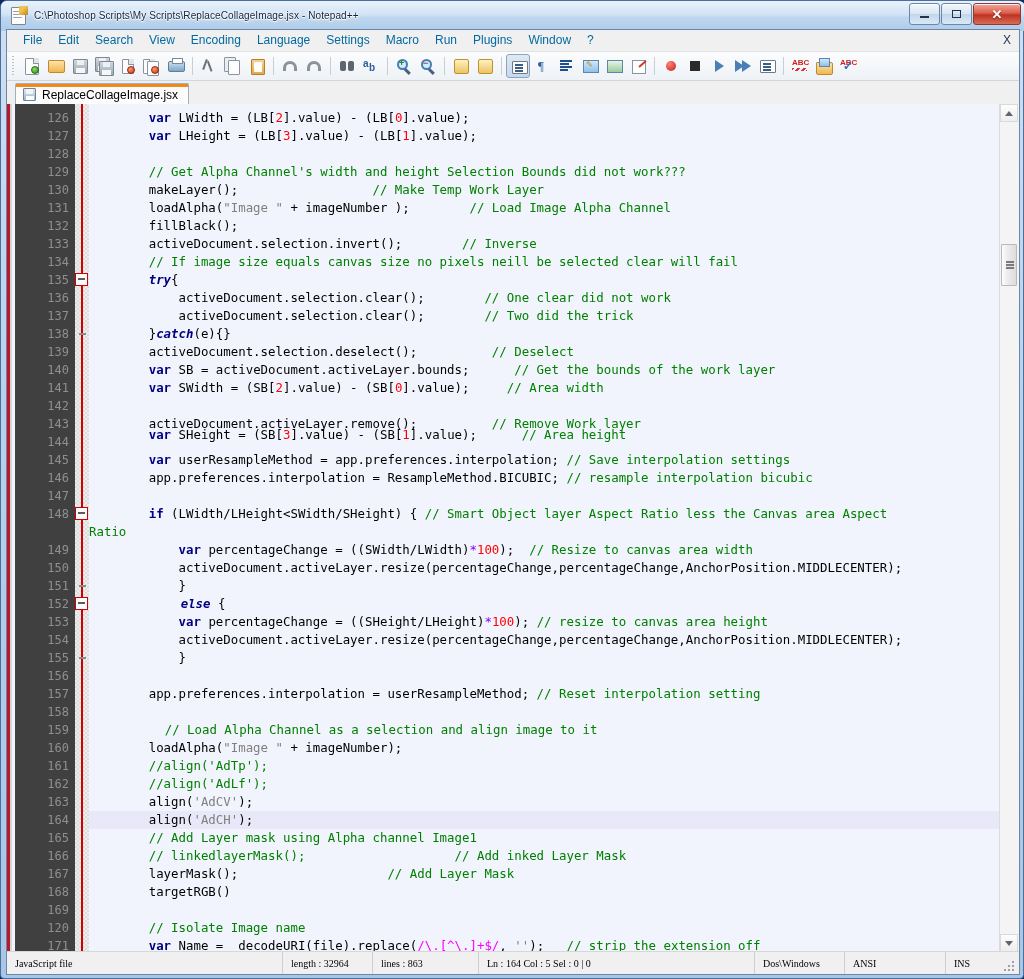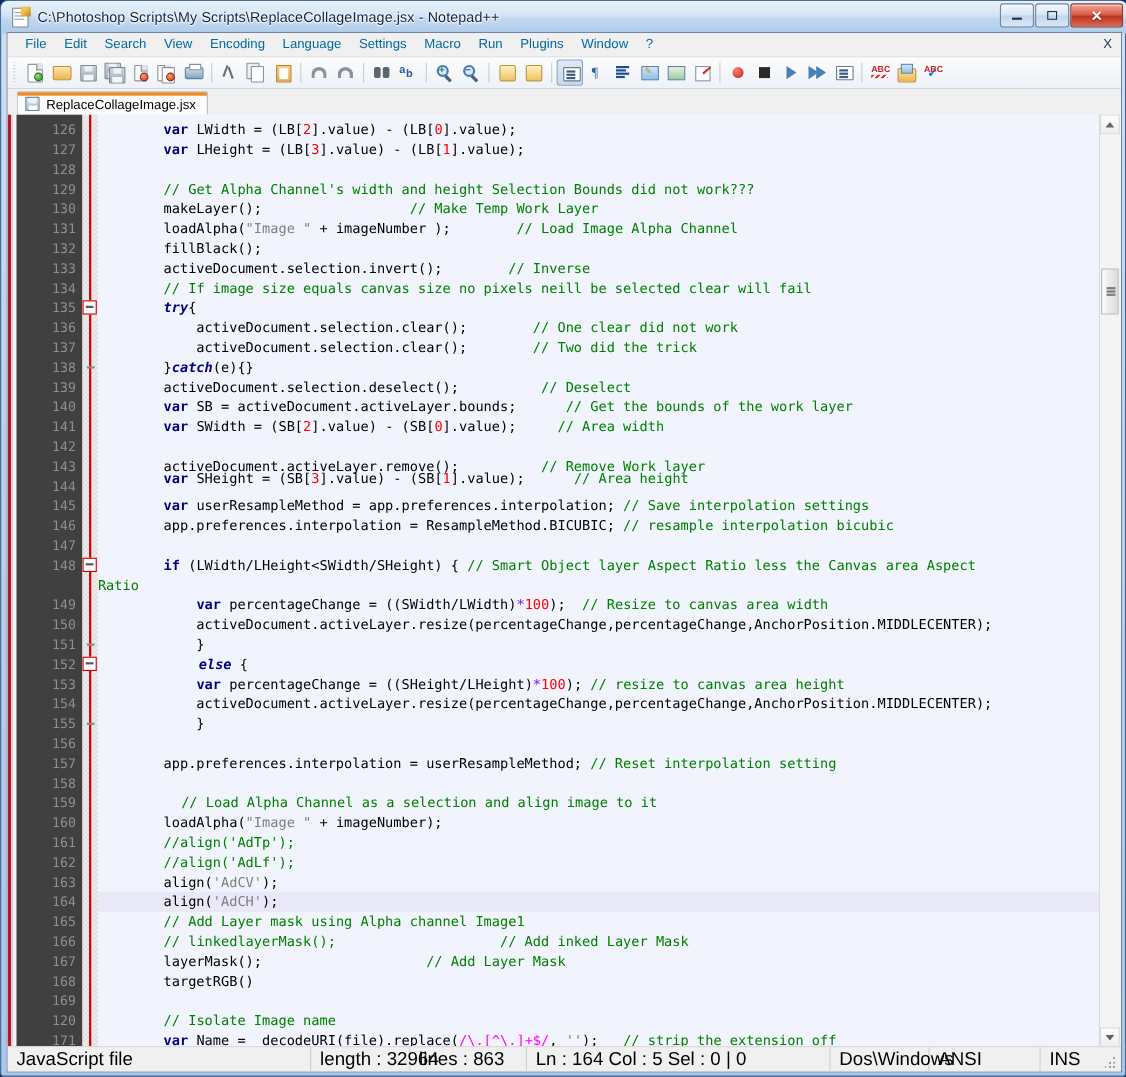--- a/index.html
+++ b/index.html
@@ -35,21 +35,21 @@
     position:absolute;left:1px;top:0;width:13px;height:16px;background:#fdfdfd;
     border:1px solid #7b8794;border-radius:1px;
   }
   .title-icon .ln{position:absolute;left:3px;width:9px;height:1px;background:#9aa5b1;}
   .title-icon .pencil{
     position:absolute;right:-1px;top:-1px;width:9px;height:9px;
     background:linear-gradient(135deg,#f2c14e 40%,#b5862a 100%);
     transform:rotate(0deg);
   }
   .title-text{
-    font-size:13px;color:#14233b;
+    font-size:10px;color:#14233b;
     text-shadow:0 0 3px #fff,0 0 5px #fff,0 1px 0 #fff;
     white-space:nowrap;letter-spacing:0.1px;
   }
   .win-buttons{position:absolute;right:4px;top:2px;display:flex;align-items:center;}
   .wbtn{
     width:29px;height:20px;margin-left:1px;border:1px solid #6d87a8;
     border-radius:3px;
     background:linear-gradient(180deg,#f2f7fc 0%,#d9e6f3 48%,#c2d6e9 52%,#d9e8f7 100%);
     position:relative;box-shadow:inset 0 1px 0 rgba(255,255,255,.85);
   }
@@ -229,21 +229,21 @@
   .sb-thumb i{
     position:absolute;left:4px;top:50%;margin-top:-4px;width:8px;height:1.5px;
     background:#7a7a7a;display:block;
     box-shadow:0 3px 0 #7a7a7a, 0 6px 0 #7a7a7a;
   }
 
   
   .statusbar{
     position:absolute;left:0;right:0;bottom:0;height:22px;
     background:#f0f0f0;border-top:1px solid #d7d7d7;
-    display:flex;align-items:flex-start;font-size:17px;color:#000;
+    display:flex;align-items:flex-start;font-size:10px;color:#000;font-family:Liberation Serif, serif;
   }
   .sb-cell{
     height:22px;display:flex;align-items:center;padding-left:8px;
     box-sizing:border-box;white-space:nowrap;
     border-right:1px solid #cfcfcf;
   }
   .sb-grip{
     position:absolute;right:2px;bottom:2px;width:13px;height:13px;
     background:
       radial-gradient(circle 1px at 9px 3px,#9aa0a6 99%,transparent),

